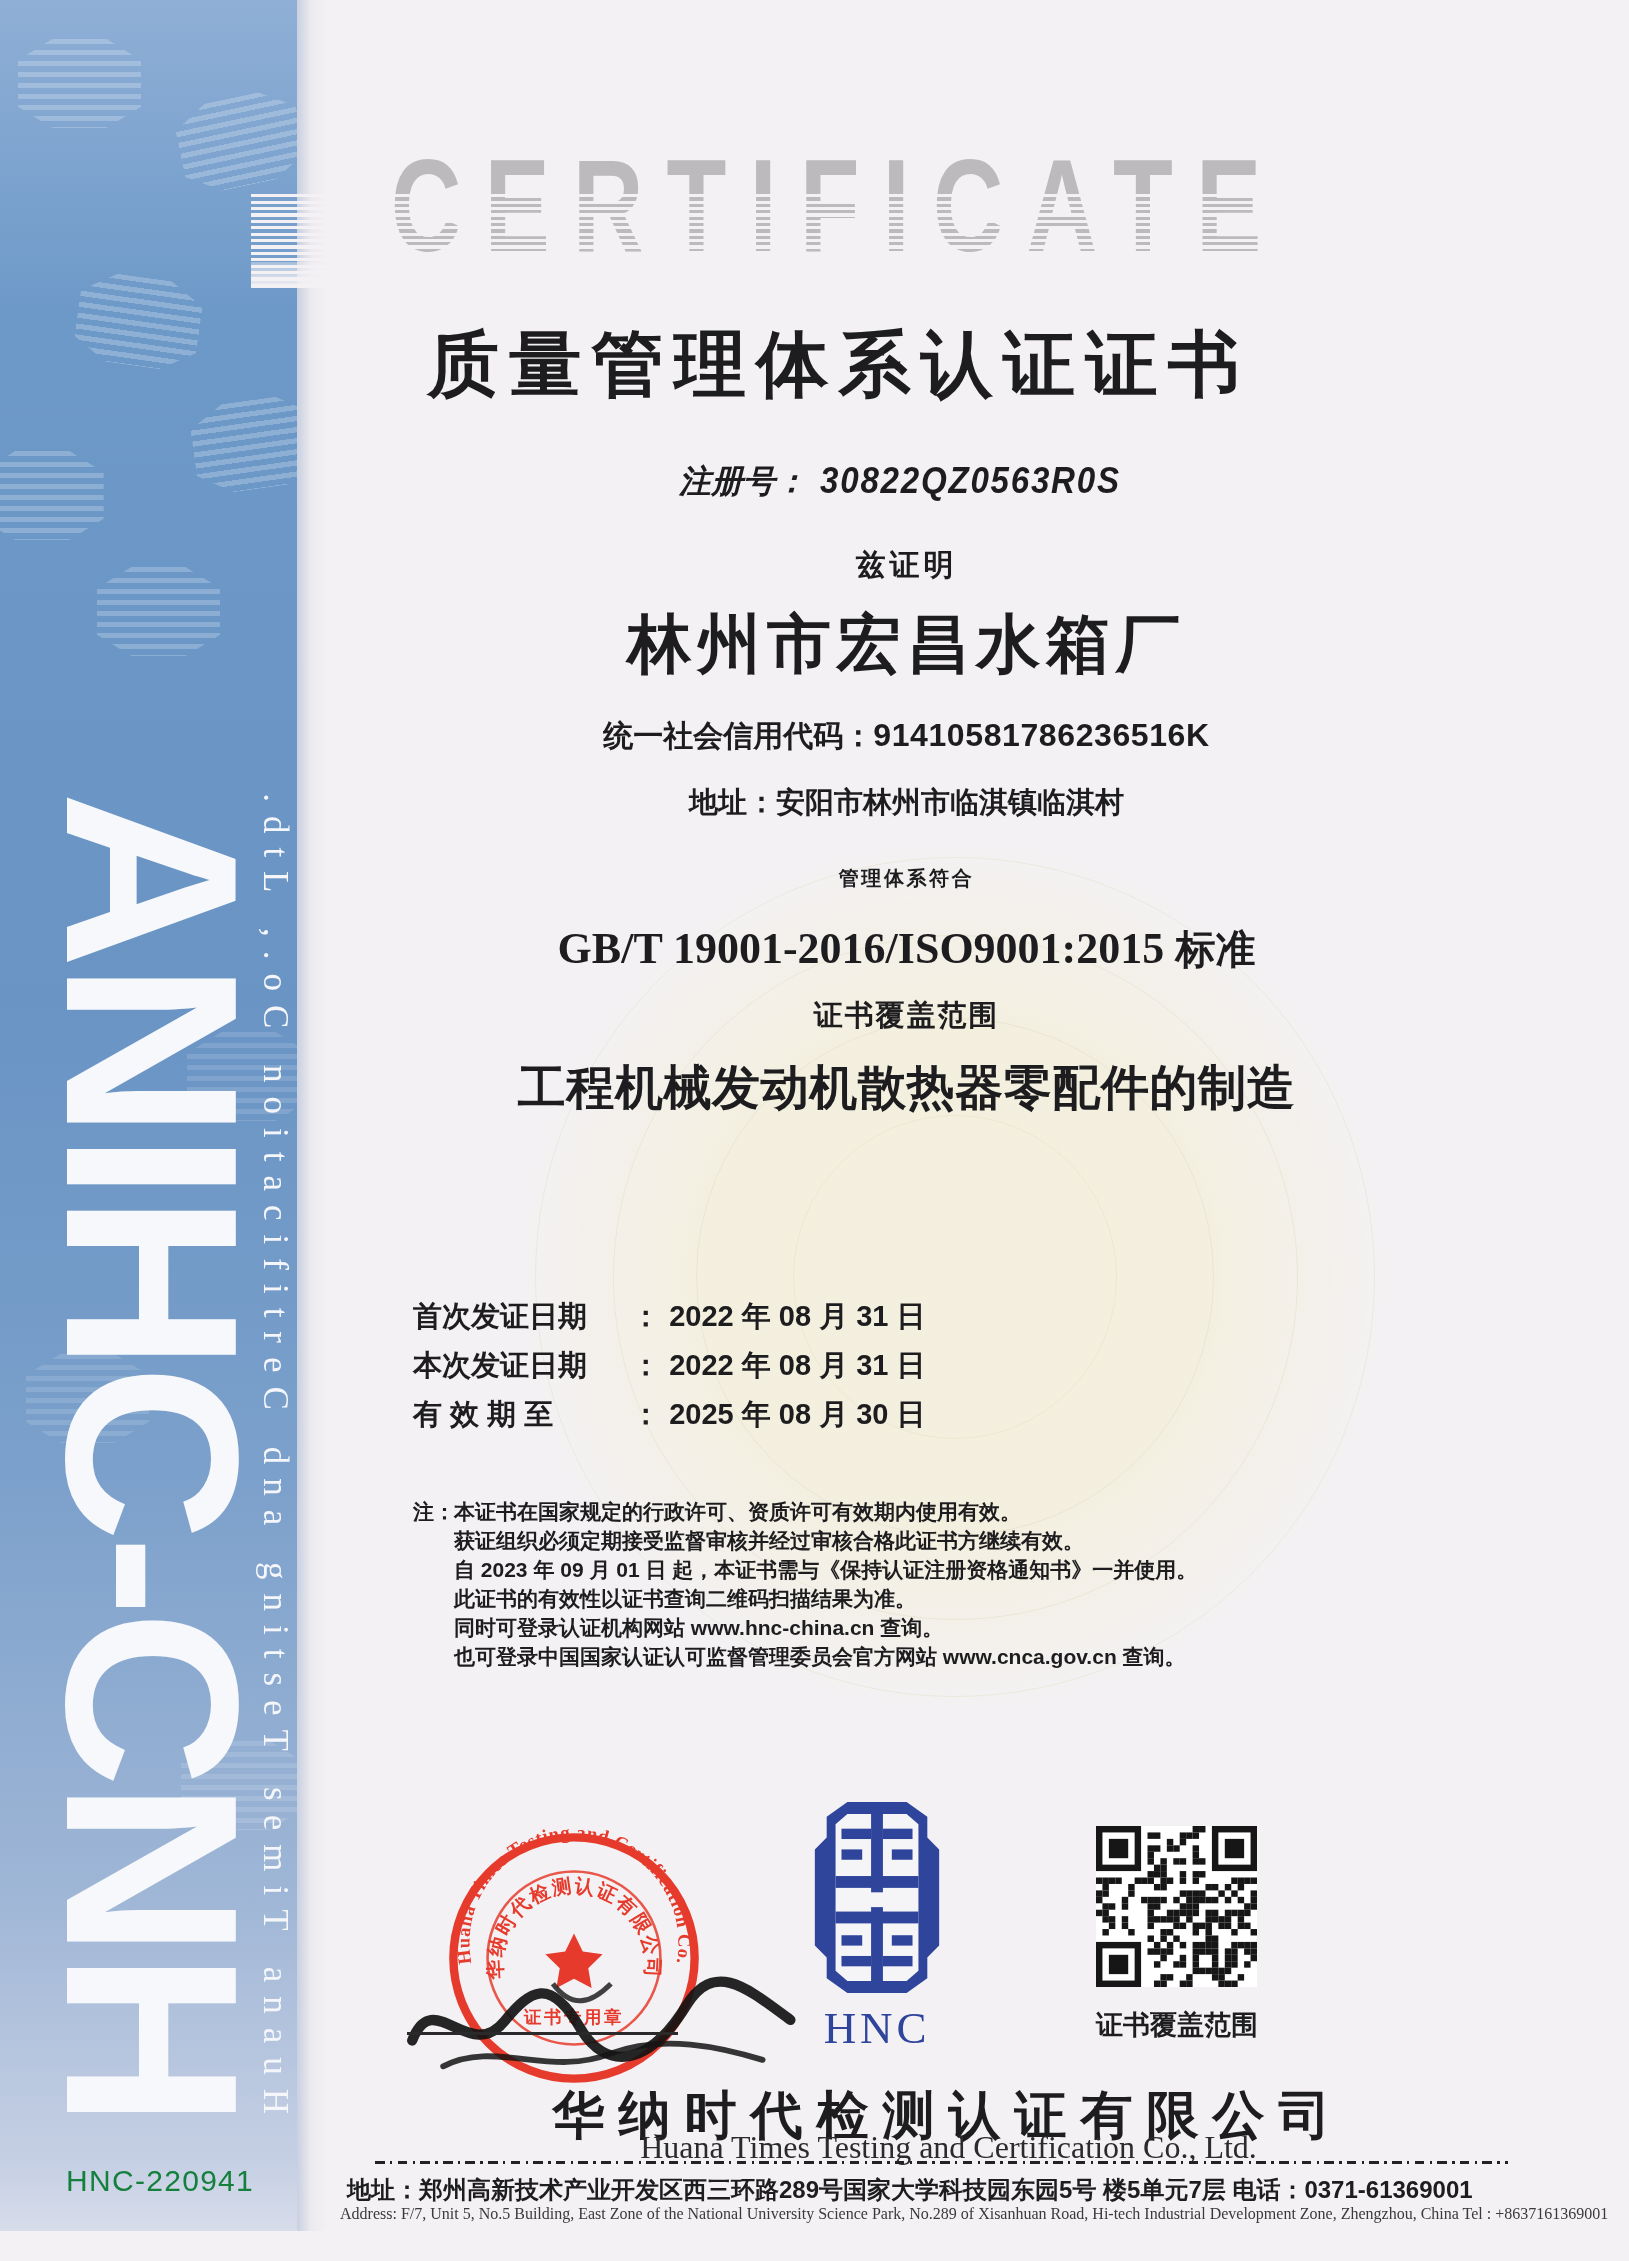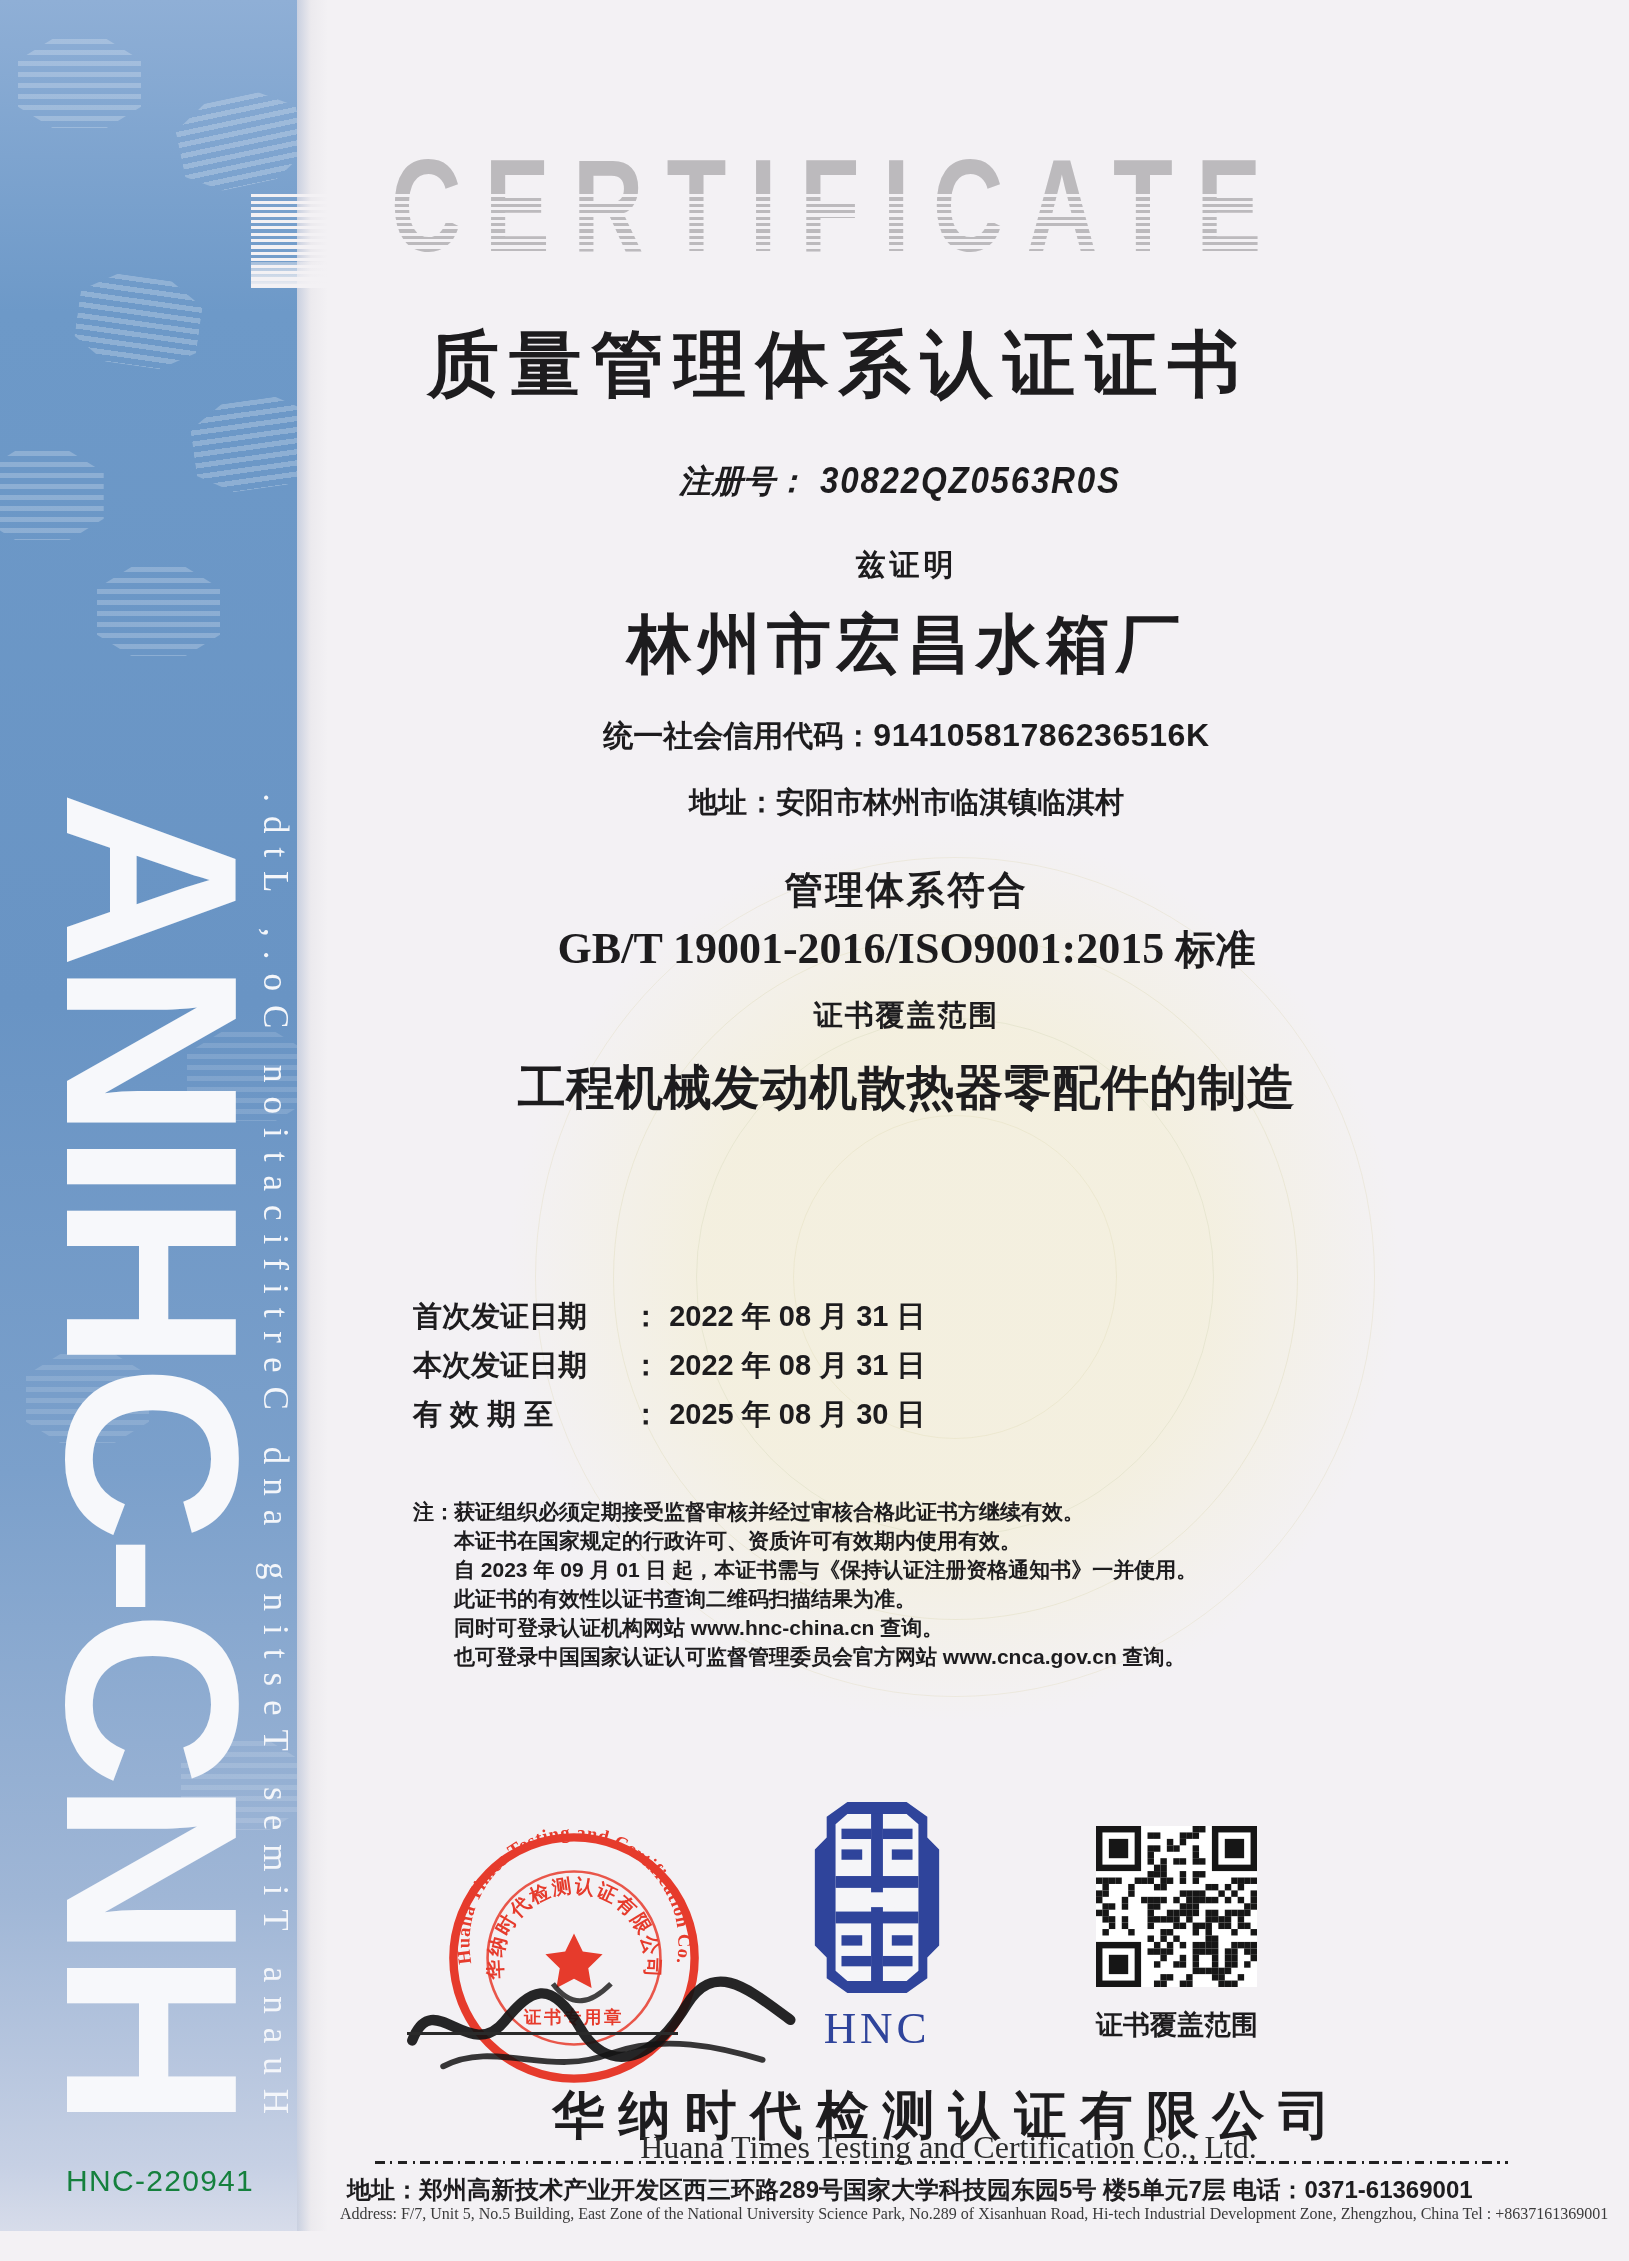--- a/index.html
+++ b/index.html
@@ -33,21 +33,21 @@
   .cblock{position:absolute;left:326px;width:1161px;text-align:center;font-weight:bold;white-space:nowrap;}
   .shiftL{left:258px;}
   .title{top:317px;font-size:72px;letter-spacing:10.3px;}
   .regline{top:460px;font-size:32px;font-style:italic;}
   .regnum{display:inline-block;font-size:36px;transform:scaleX(.92);letter-spacing:1.9px;vertical-align:-1.3px;}
   .certify{top:545px;font-size:30px;letter-spacing:3.9px;}
   .company{top:601px;font-size:64px;letter-spacing:5.8px;}
   .credit{top:716px;font-size:30px;}
   .creditnum{font-size:32px;letter-spacing:0.6px;}
   .addr{top:783px;font-size:29px;}
-  .conform{top:865px;font-size:38px;letter-spacing:2.6px;}
+  .conform{top:865px;font-size:20px;letter-spacing:2.6px;}
   .standard{top:922px;font-size:44px;font-family:"Liberation Serif",serif;}
   .standard .cn{font-family:"Liberation Sans",sans-serif;font-size:40px;}
   .scopelabel{top:996px;font-size:29px;letter-spacing:1.9px;}
   .scope{top:1056px;font-size:48px;letter-spacing:0.6px;}
   .daterow{position:absolute;left:413px;font-size:29px;font-weight:bold;white-space:nowrap;}
   .daterow .lbl{display:inline-block;width:213px;}
   .daterow .col{margin:0 9px 0 5.2px;}
   .notes{position:absolute;left:413px;top:1497px;width:1006px;font-size:21px;font-weight:bold;
     line-height:29px;padding-left:41px;}
   .notes .nlabel{position:absolute;left:0;top:0;}
@@ -138,22 +138,22 @@
   </div>
   <div class="daterow" style="top:1346px;">
     <span class="lbl">本次发证日期</span><span class="col">：</span><span>2022 年 08 月 31 日</span>
   </div>
   <div class="daterow" style="top:1395px;">
     <span class="lbl">有 效 期 至</span><span class="col">：</span><span>2025 年 08 月 30 日</span>
   </div>
 
   <div class="notes">
     <span class="nlabel">注：</span>
+    <div>本证书在国家规定的行政许可、资质许可有效期内使用有效。</div>
     <div>获证组织必须定期接受监督审核并经过审核合格此证书方继续有效。</div>
-    <div>本证书在国家规定的行政许可、资质许可有效期内使用有效。</div>
     <div>自 2023 年 09 月 01 日 起，本证书需与《保持认证注册资格通知书》一并使用。</div>
     <div>此证书的有效性以证书查询二维码扫描结果为准。</div>
     <div>同时可登录认证机构网站 www.hnc-china.cn 查询。</div>
     <div>也可登录中国国家认证认可监督管理委员会官方网站 www.cnca.gov.cn 查询。</div>
   </div>
 
   <svg class="stamp" viewBox="0 0 400 400">
     <defs>
       <path id="arcEN" d="M 50,238 A 162 162 0 1 1 350,238" fill="none"></path>
       <path id="arcCN" d="M 96,252 A 112 112 0 1 1 304,252" fill="none"></path>

